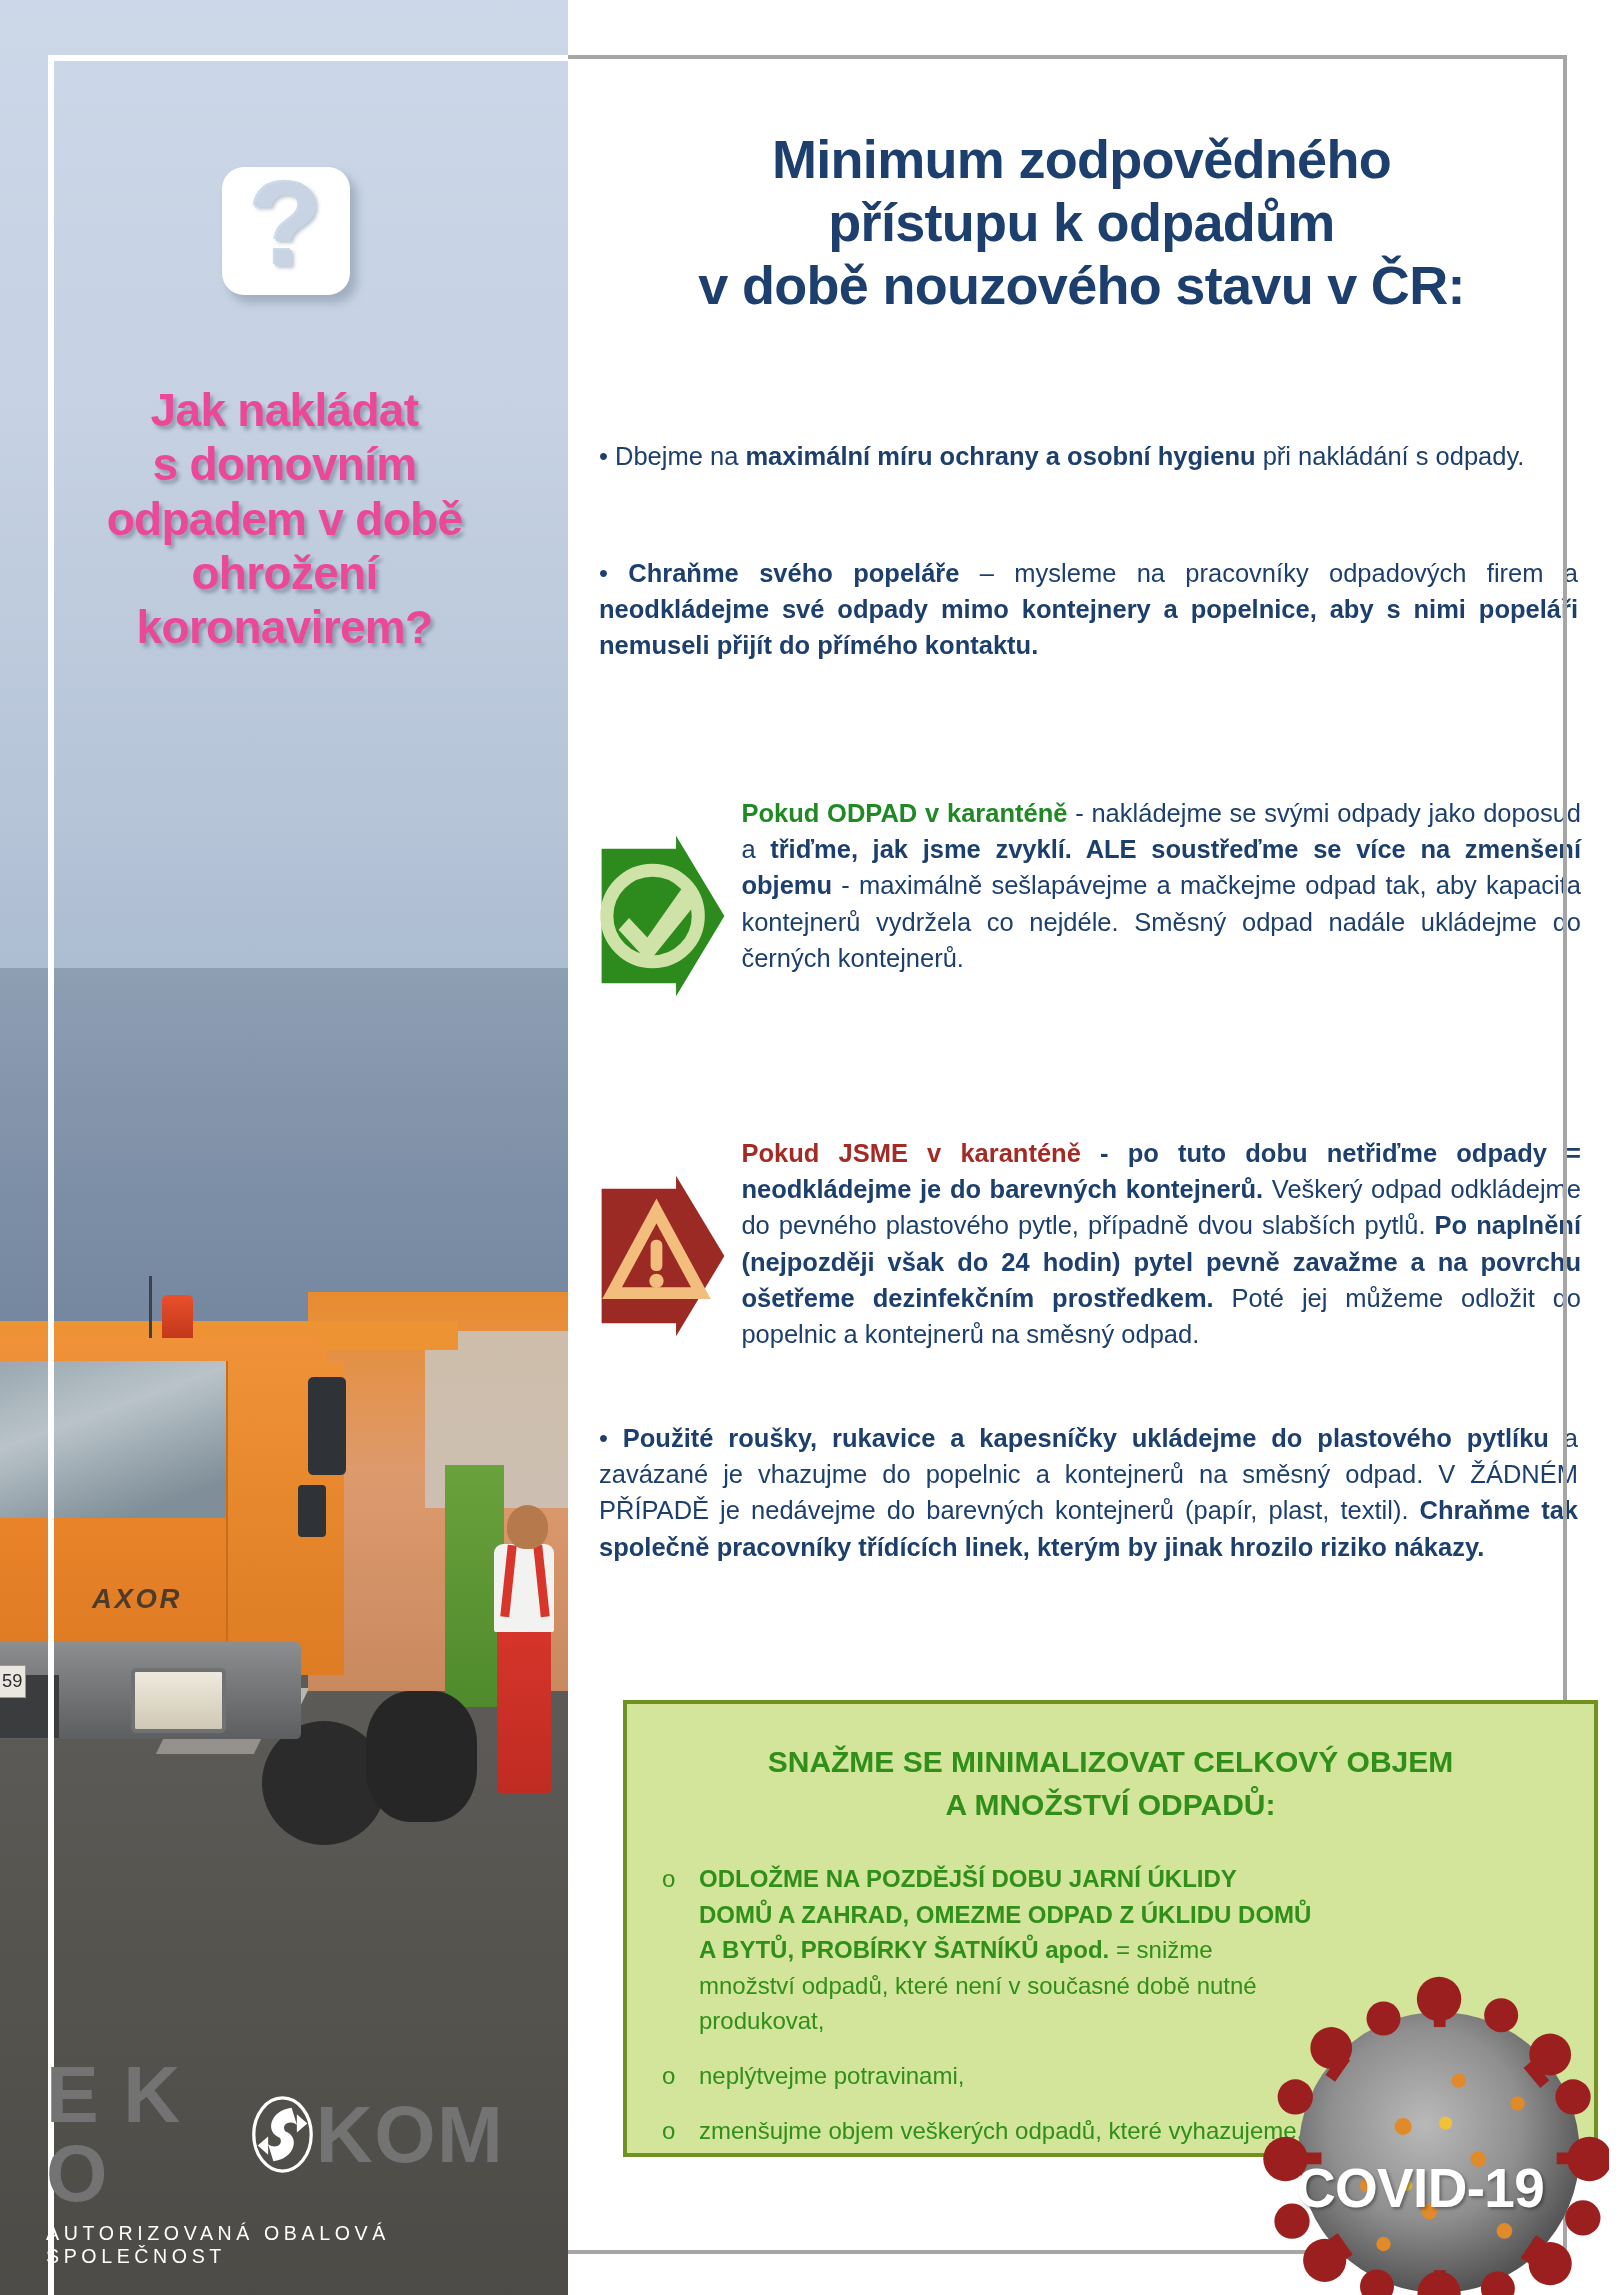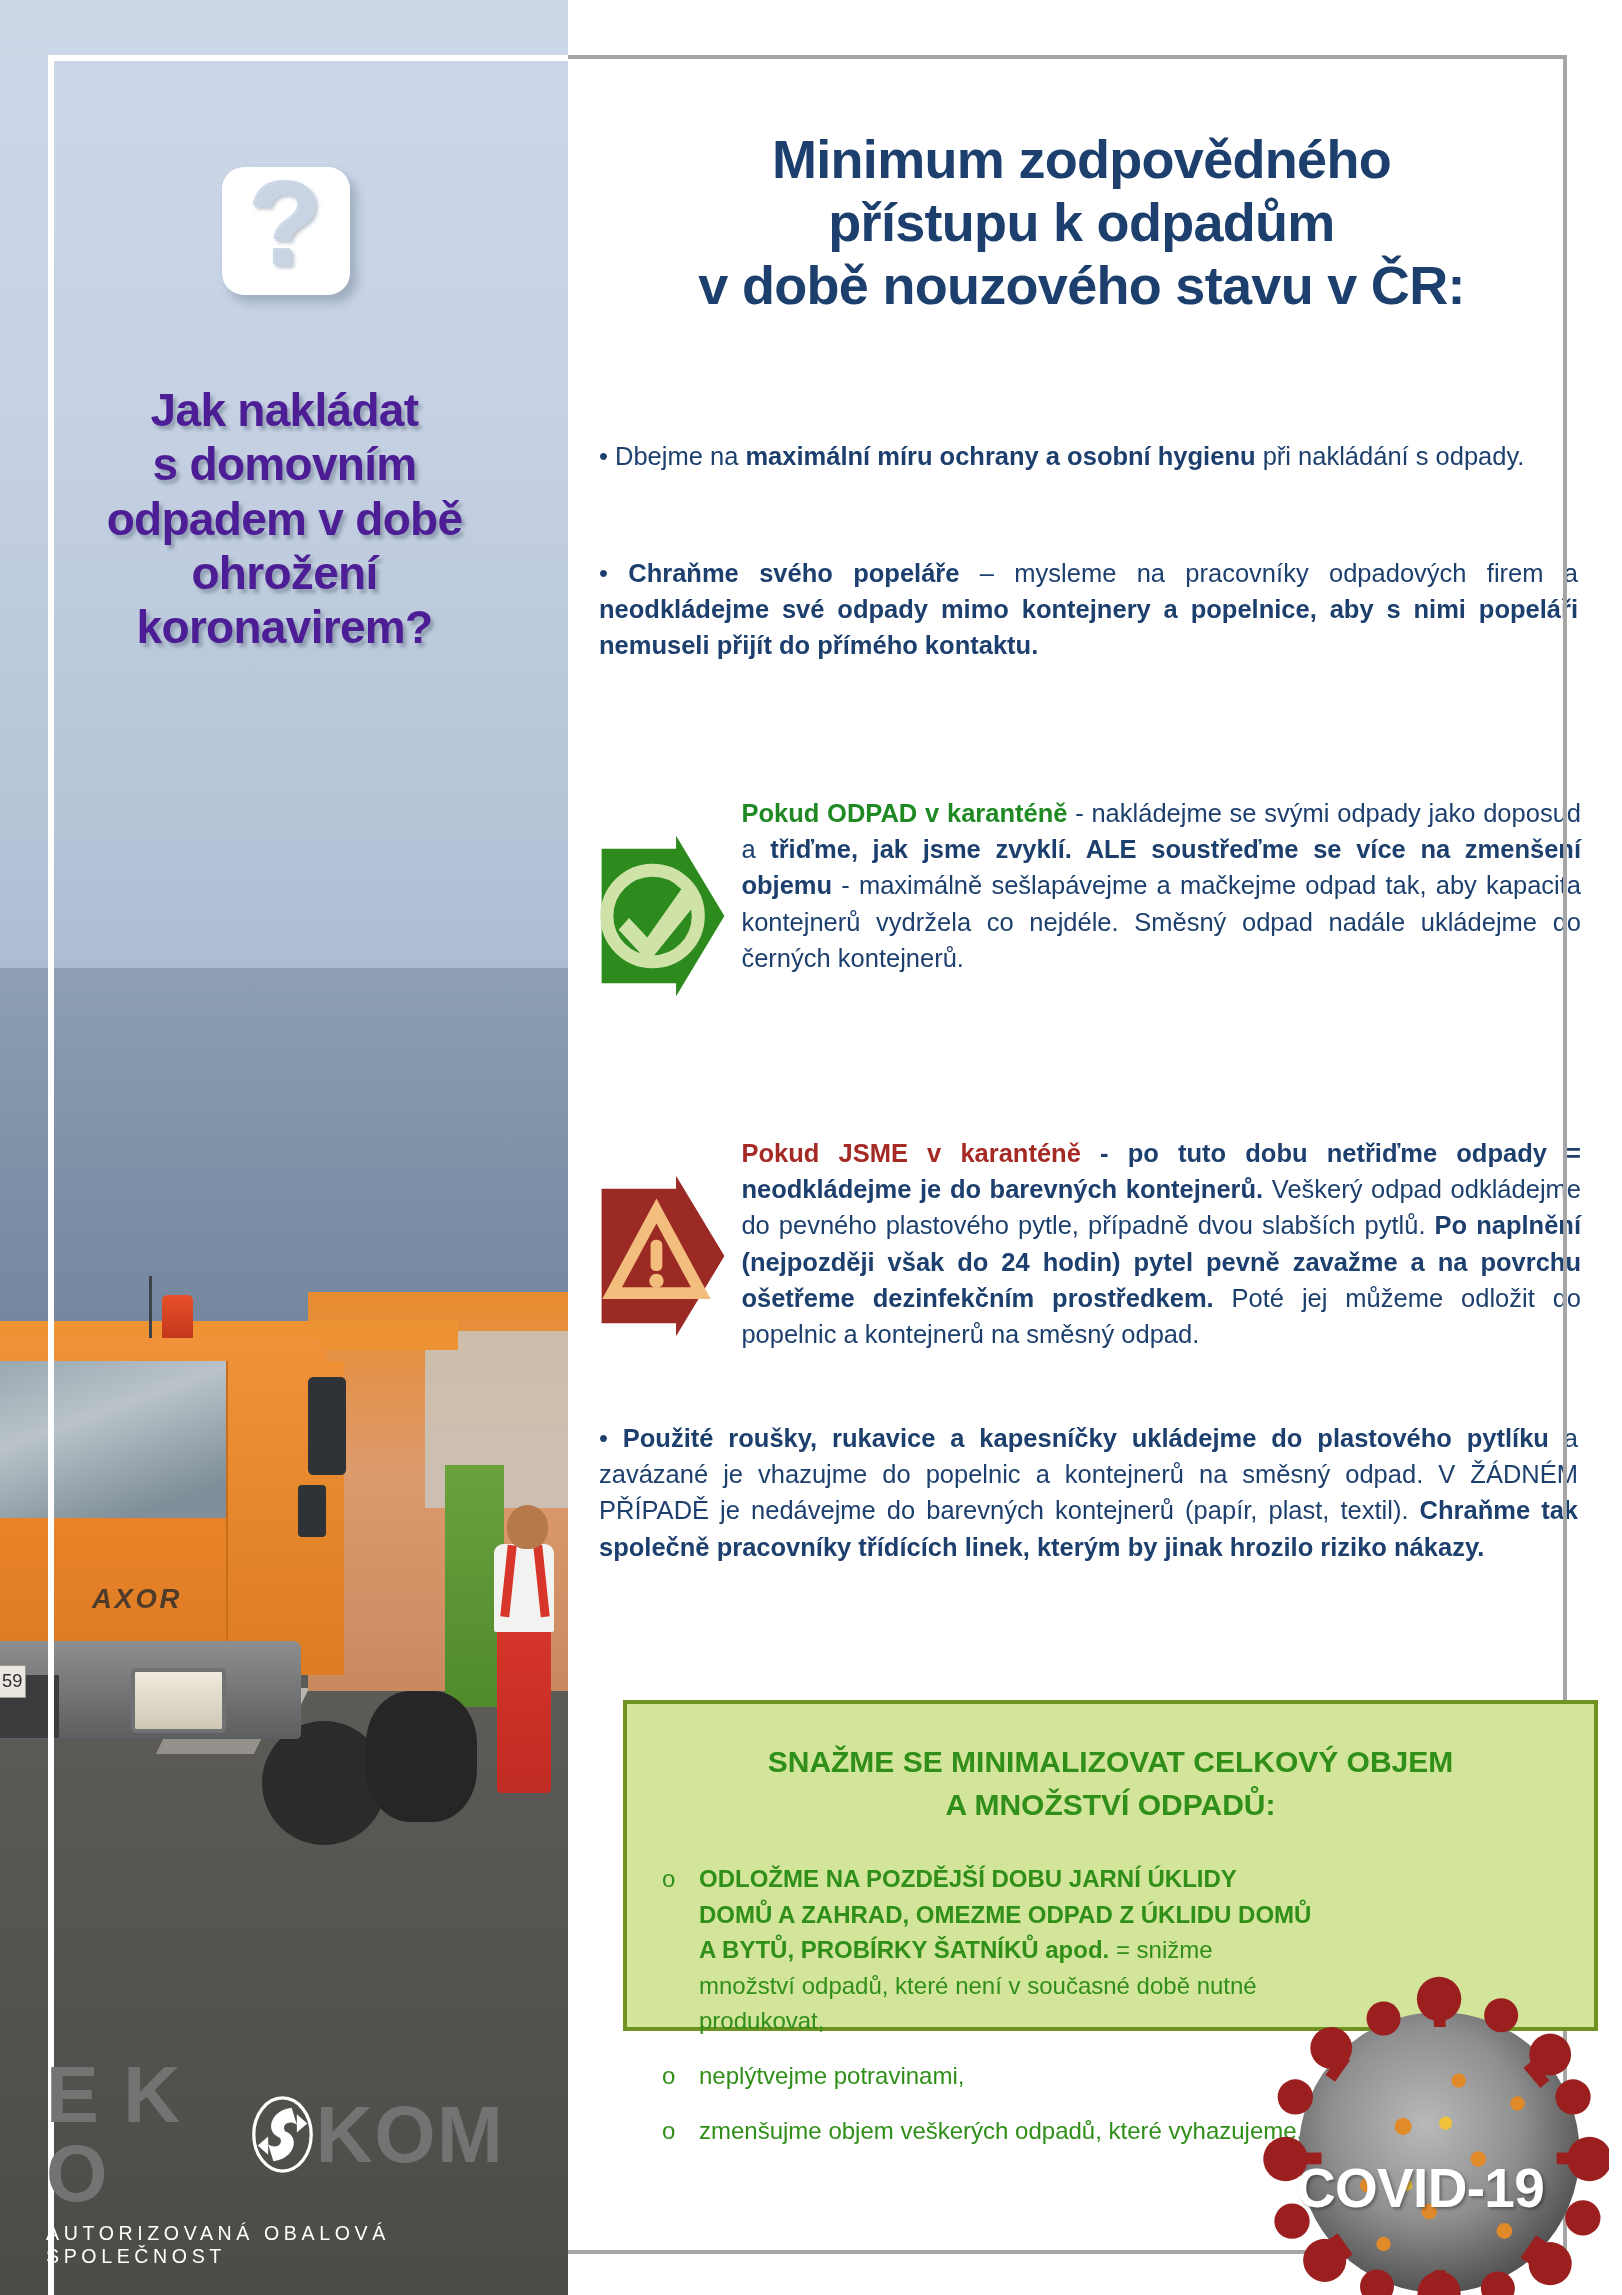--- a/index.html
+++ b/index.html
@@ -164,21 +164,21 @@
     box-shadow:6.5px 7.9px 9.2px rgba(90,105,125,.35);
     display:flex; align-items:center; justify-content:center;
   }
   .qmark{
     font-size:121px; font-weight:bold; color:#c8d4e4; line-height:1;
     position:relative; top:-6.5px;
     text-shadow: -2px -2px 0 #cfdae8, 2px 2px 3.9px rgba(120,135,155,.5);
   }
   .left-head{
     position:absolute; left:26px; top:383px; width:517px; z-index:7;
-    text-align:center; color:#4c1d95; font-weight:bold;
+    text-align:center; color:#ec4899; font-weight:bold;
     font-size:46px; line-height:1.18; letter-spacing:-0.7px;
     text-shadow:3.3px 3.9px 3.9px rgba(85,100,120,.45);
   }
 
   .logo-wrap{
     position:absolute; left:46px; top:2055px; width:458px; z-index:8;
   }
   .logo-row{ display:flex; align-items:center; justify-content:flex-start; }
   .logo-e{
     font-size:79px; font-weight:bold; color:#737373; letter-spacing:1.3px;
@@ -220,21 +220,21 @@
   .arrow-ico{ width:128px; height:164px; position:relative; flex:0 0 128px; margin-top:39px;}
   .callout-text{
     flex:1; color:#1c3f6e; font-size:25.5px; line-height:1.42; text-align:justify;
     margin-left:14.4px; padding-top:0;
   }
   .lead-green{ color:#1f8a23; font-weight:bold; }
   .lead-red{ color:#a62a24; font-weight:bold; }
 
   
   .green-box{
-    position:absolute; left:623px; top:1700px; width:975px; height:331px;
+    position:absolute; left:623px; top:1700px; width:975px; height:457px;
     background:#d3e49b; border:4.6px solid #6f9221; z-index:5;
   }
   .gb-title{
     margin:37px 46px 0 46px; text-align:center; color:#2f8f18;
     font-weight:bold; font-size:30px; line-height:1.42;
   }
   .gb-list{ margin:35px 0 0 35px; color:#2f8f18; font-size:24px; line-height:1.48; }
   .gb-item{ display:flex; margin-bottom:19.6px; }
   .gb-bullet{ flex:0 0 37px; font-size:24px; }
   .gb-body{ flex:1; padding-right:281px; }

